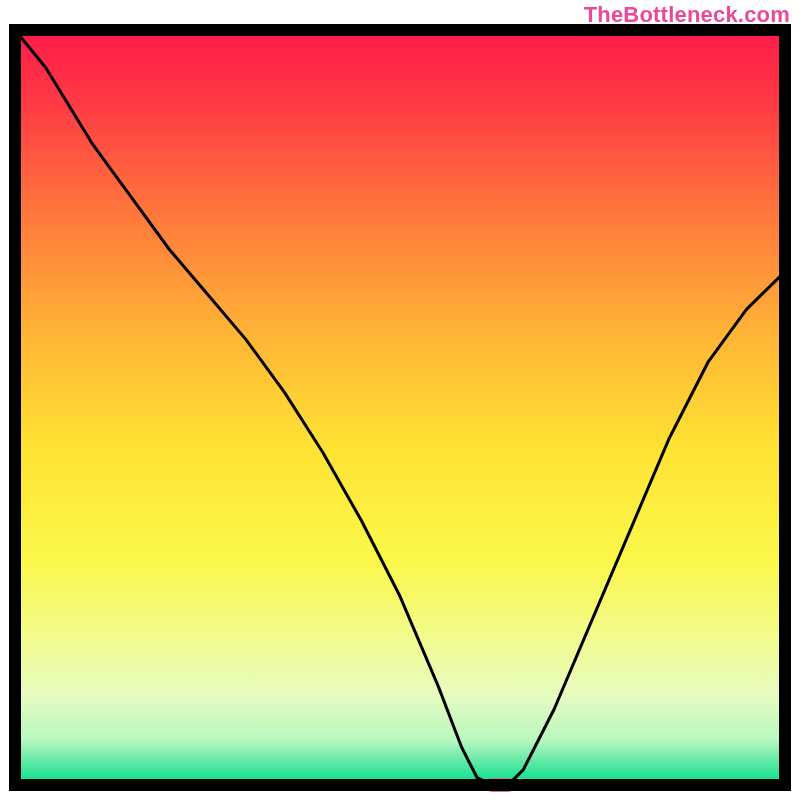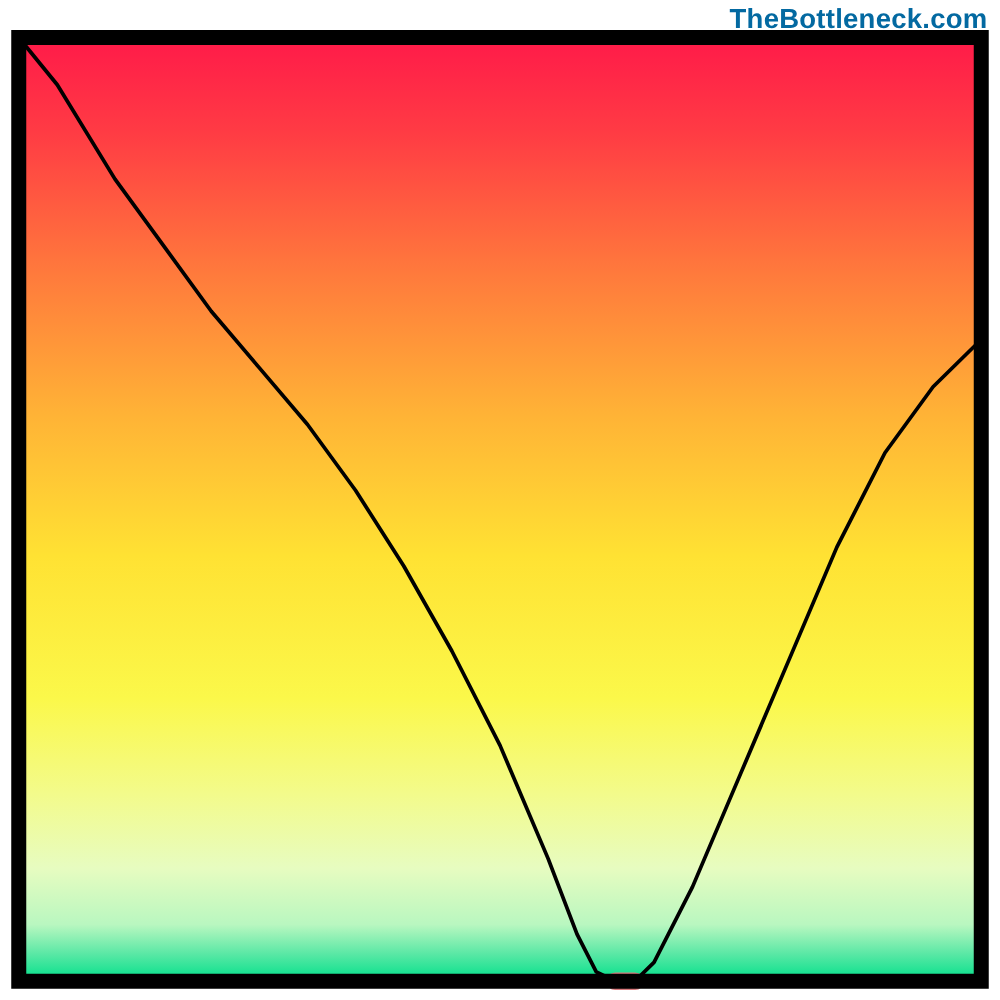--- a/index.html
+++ b/index.html
@@ -15,21 +15,21 @@
     position: relative;
     width: 800px;
     height: 800px;
   }
   .watermark {
     position: absolute;
     top: 2px;
     right: 10px;
     font-size: 22px;
     font-weight: 600;
-    color: #0369a1;
+    color: #ec4899;
     z-index: 10;
     letter-spacing: 0.2px;
   }
   svg {
     display: block;
   }
 </style>
 </head>
 <body>
 

